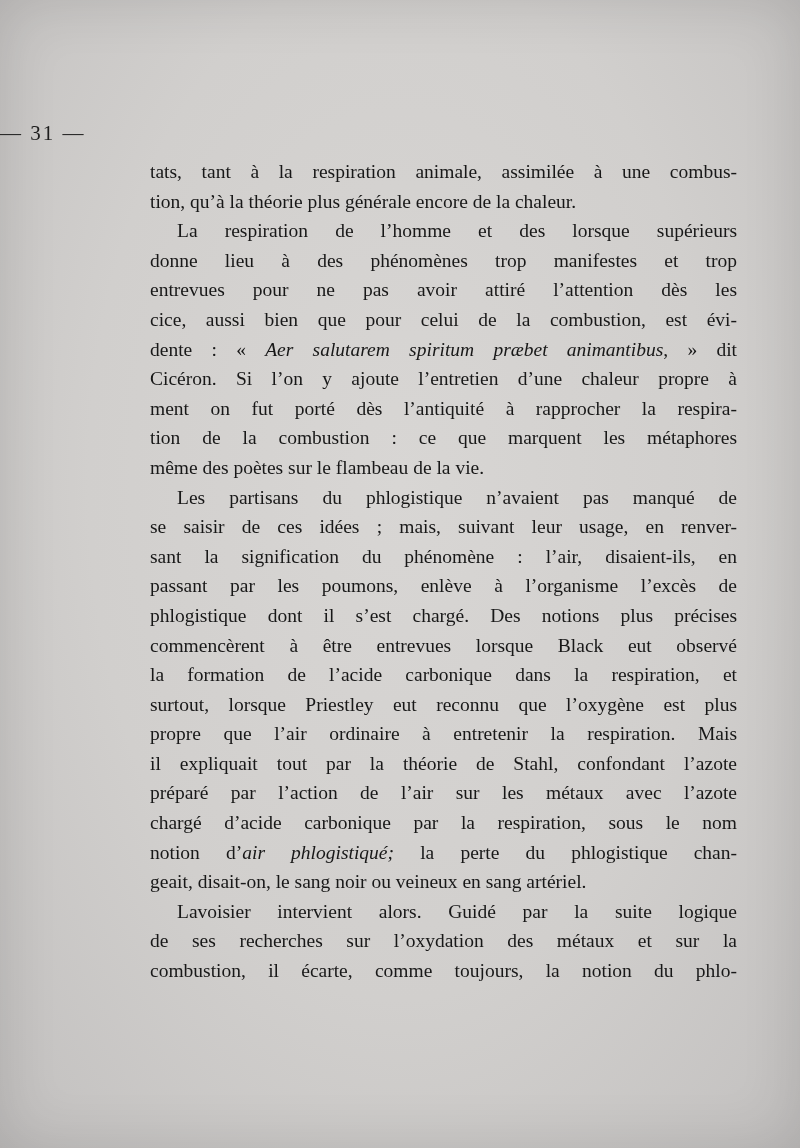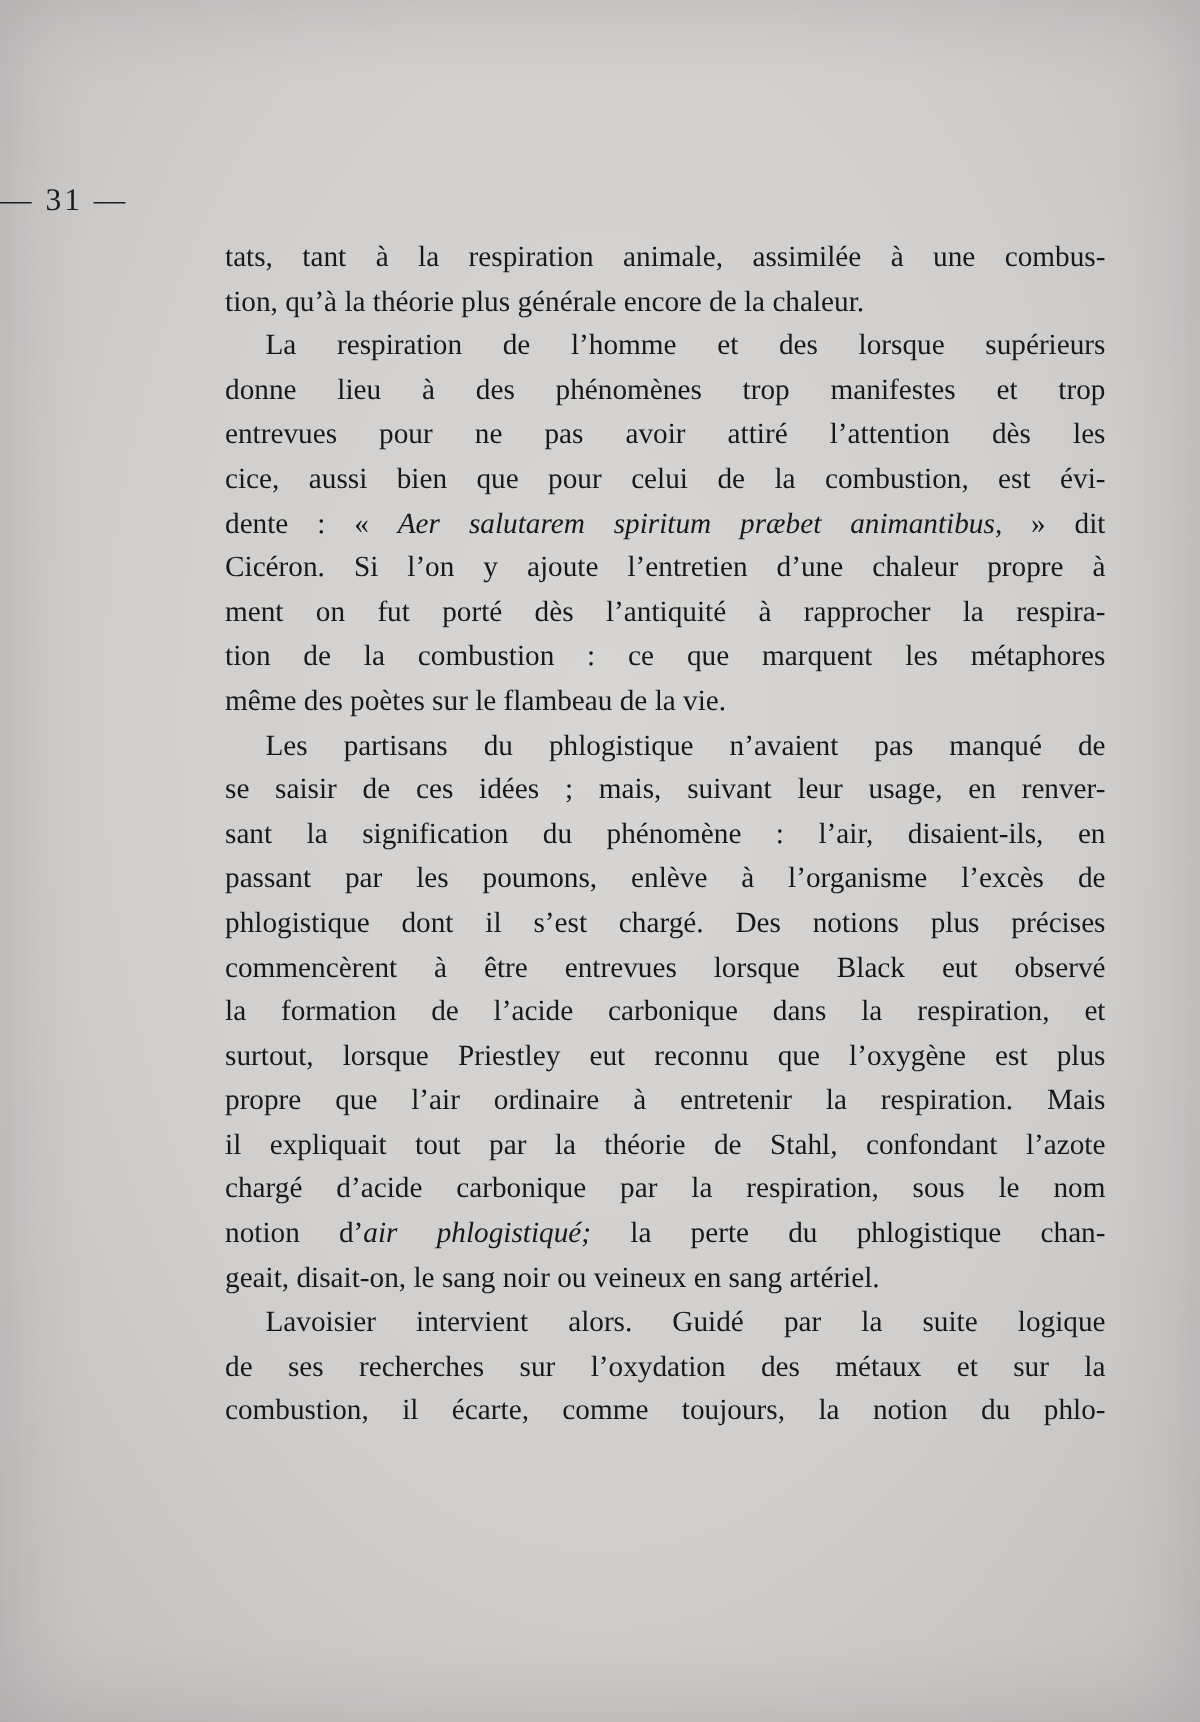--- a/index.html
+++ b/index.html
@@ -75,20 +75,21 @@
       <div class="line indent"><span>Les partisans du phlogistique n’avaient pas manqué de</span></div>
       <div class="line"><span>se saisir de ces idées ; mais, suivant leur usage, en renver-</span></div>
       <div class="line"><span>sant la signification du phénomène : l’air, disaient-ils, en</span></div>
       <div class="line"><span>passant par les poumons, enlève à l’organisme l’excès de</span></div>
       <div class="line"><span>phlogistique dont il s’est chargé. Des notions plus précises</span></div>
       <div class="line"><span>commencèrent à être entrevues lorsque Black eut observé</span></div>
       <div class="line"><span>la formation de l’acide carbonique dans la respiration, et</span></div>
       <div class="line"><span>surtout, lorsque Priestley eut reconnu que l’oxygène est plus</span></div>
       <div class="line"><span>propre que l’air ordinaire à entretenir la respiration. Mais</span></div>
       <div class="line"><span>il expliquait tout par la théorie de Stahl, confondant l’azote</span></div>
+      <div class="line"><span>préparé par l’action de l’air sur les métaux avec l’azote</span></div>
       <div class="line"><span>chargé d’acide carbonique par la respiration, sous le nom</span></div>
       <div class="line"><span>notion d’</span><span class="it">air phlogistiqué;</span><span> la perte du phlogistique chan-</span></div>
       <div class="line end"><span>geait, disait-on, le sang noir ou veineux en sang artériel.</span></div>
       <div class="line indent"><span>Lavoisier intervient alors. Guidé par la suite logique</span></div>
       <div class="line"><span>de ses recherches sur l’oxydation des métaux et sur la</span></div>
       <div class="line"><span>combustion, il écarte, comme toujours, la notion du phlo-</span></div>
     </div>
 </div>
 
 </body></html>

